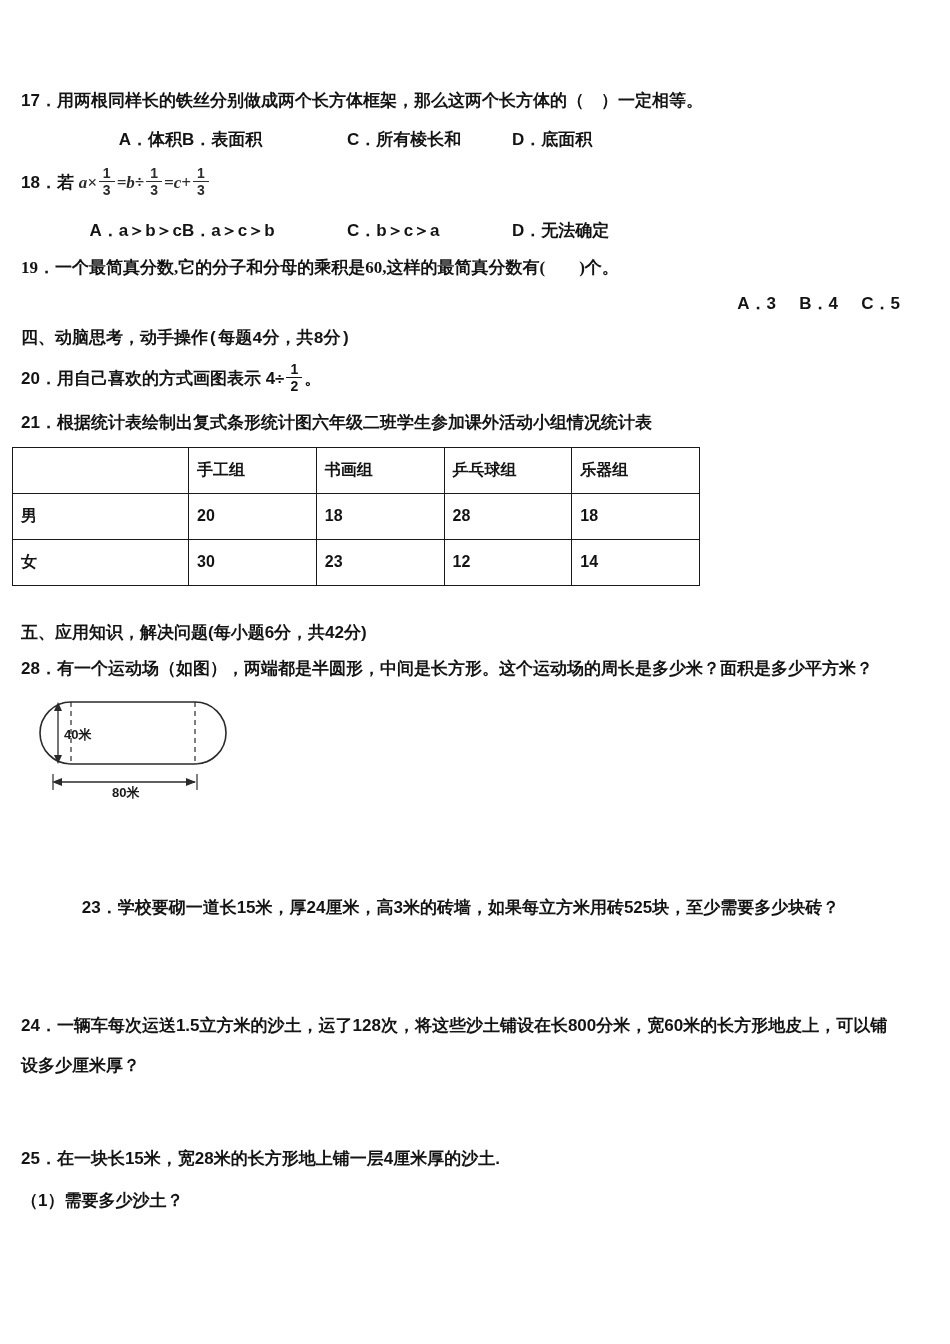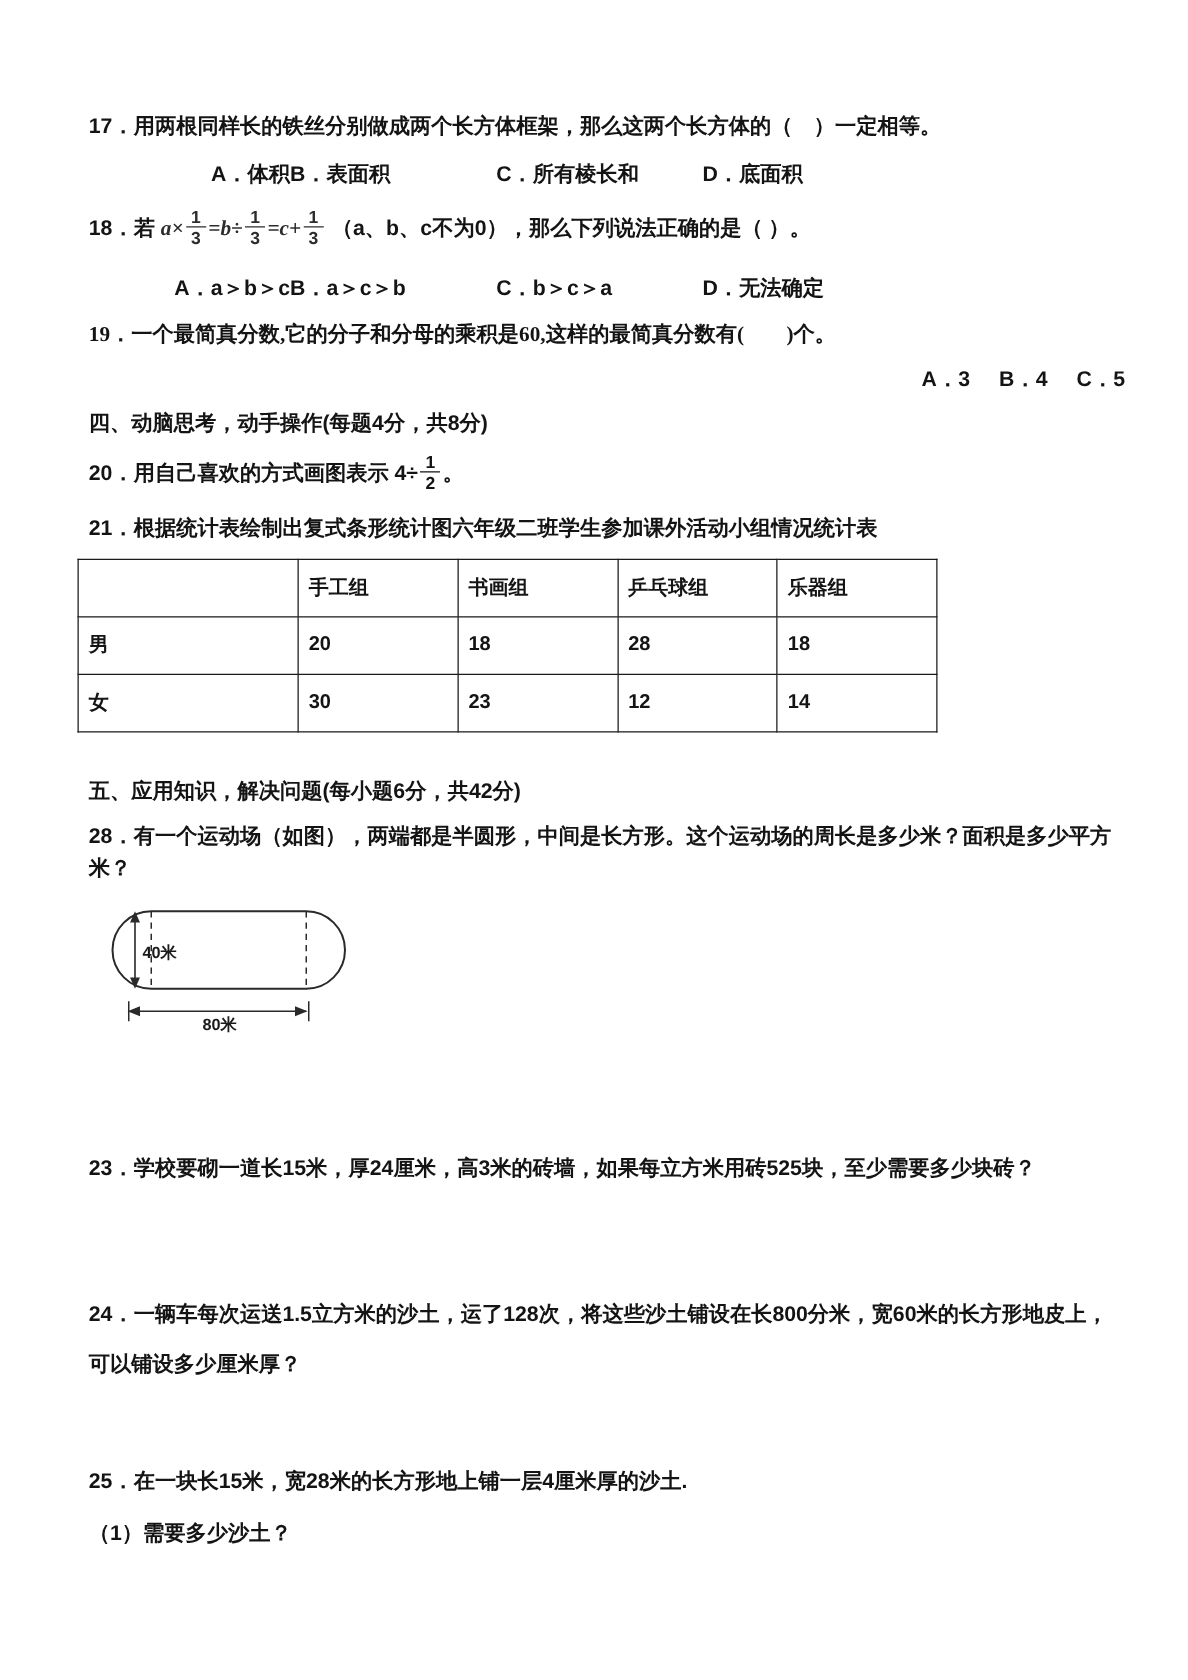--- a/index.html
+++ b/index.html
@@ -4,36 +4,36 @@
 <style>
   * { margin:0; padding:0; box-sizing:border-box; }
   html,body { background:#ffffff; }
   body {
     width:950px; height:1344px;
     color:#141414;
     font-family:"Liberation Sans","DejaVu Sans",sans-serif;
     font-size:17px; font-weight:600;
     overflow:hidden;
   }
-  .page { padding:88px 50px 0 33px;margin-left:38px; }
+  .page { padding:88px 50px 0 21px; }
   p, .line { line-height:1.55; }
 
   .q17-text { margin-bottom:14px; }
   .opt-row { margin-bottom:16px; white-space:nowrap; }
   .opt-a { display:inline-block; width:161px;text-align:right; }
   .opt-b { display:inline-block; width:165px; }
   .opt-c { display:inline-block; width:165px; }
   .opt-d { display:inline-block; }
   .opt-s { display:inline-block; width:62px; }
 
   .q18-line { margin-bottom:18px; }
   .q18-options { margin-bottom:13px; }
   .q19-text { margin-bottom:11px;font-family:Liberation Serif, serif; }
   .q19-options { margin-bottom:11px;text-align:right; }
-  .sec4 { margin-bottom:11px; }
+  .sec4 { margin-bottom:11px;font-family:Liberation Mono, monospace; }
   .q20-line { margin-bottom:14px; }
   .q21-text { margin-bottom:10px; }
 
   .math { font-family:"Liberation Serif","DejaVu Serif",serif; font-style:italic; color:#2c2c2c; }
   .frac {
     display:inline-block; vertical-align:middle;
     text-align:center; font-size:14px; line-height:1.15;
     margin:0 2px; font-style:normal; color:#2c2c2c;
     position:relative; top:-2px;
   }
@@ -48,39 +48,38 @@
   }
   table.stats td {
     border:1.4px solid #1a1a1a; height:46px;
     padding:2px 8px; vertical-align:middle; font-size:16px;
   }
   table.stats td.c0 { width:176px; }
 
   .sec5 { margin-bottom:10px; }
   .q22-text { margin-bottom:12px; }
   .diagram { margin-bottom:90px; margin-left:6px; }
-  .q23-text { margin-bottom:84px; }
+  .q23-text { margin-bottom:84px;text-align:center; }
   .q24-text { line-height:2.35; margin-bottom:60px; }
   .q25-text { margin-bottom:16px; }
   .q25-sub { margin-bottom:0; }
 </style>
 </head>
 <body>
 
 <div class="page">
 
   <p class="q17-text">17．用两根同样长的铁丝分别做成两个长方体框架，那么这两个长方体的（　）一定相等。</p>
   <div class="opt-row">
     <span class="opt-a">A．体积</span><span class="opt-b">B．表面积</span><span class="opt-c">C．所有棱长和</span><span class="opt-d">D．底面积</span>
   </div>
 
   <div class="line q18-line">
     <span>18．若</span>
     <span class="math">a×</span><span class="frac"><span class="num">1</span><span class="den">3</span></span><span class="math">=b÷</span><span class="frac"><span class="num">1</span><span class="den">3</span></span><span class="math">=c+</span><span class="frac"><span class="num">1</span><span class="den">3</span></span>
-    <span>（a、b、c不为0），那么下列说法正确的是（ ）。</span>
   </div>
   <div class="opt-row q18-options">
     <span class="opt-a">A．a＞b＞c</span><span class="opt-b">B．a＞c＞b</span><span class="opt-c">C．b＞c＞a</span><span class="opt-d">D．无法确定</span>
   </div>
 
   <p class="q19-text">19．一个最简真分数,它的分子和分母的乘积是60,这样的最简真分数有(　　)个。</p>
   <div class="opt-row q19-options">
     <span class="opt-s">A．3</span><span class="opt-s">B．4</span><span class="opt-s">C．5</span>
   </div>
 

